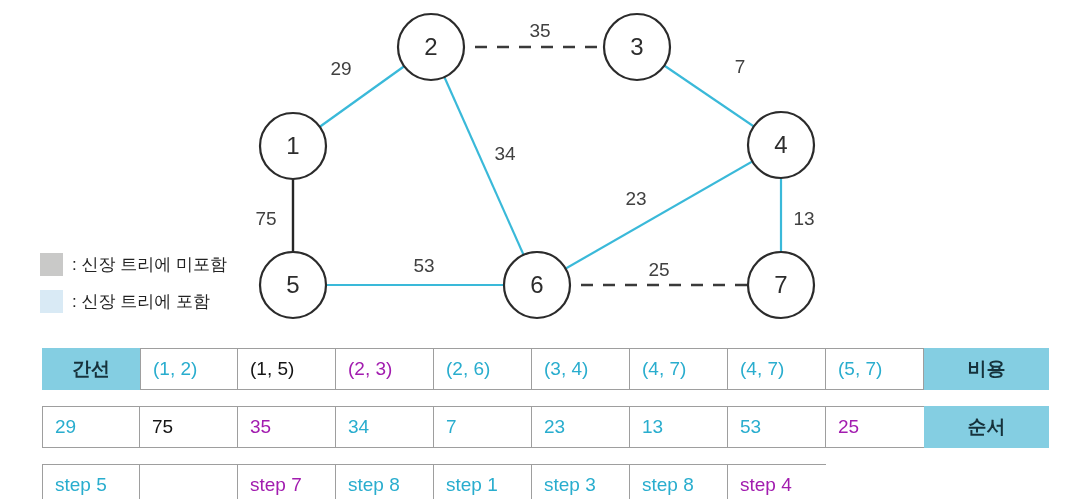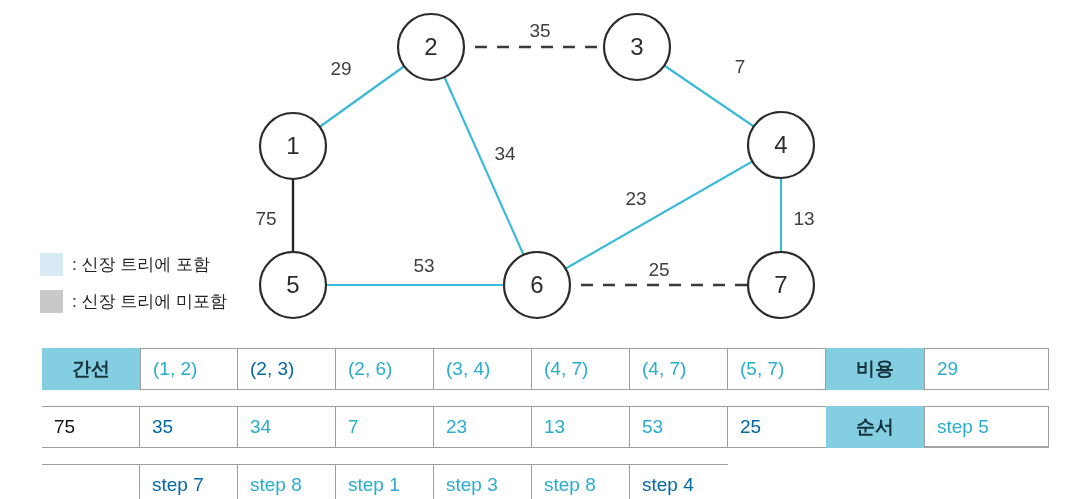--- a/index.html
+++ b/index.html
@@ -57,21 +57,21 @@
     border: 1px solid #9e9e9e;
     border-left: none;
     background: #ffffff;
     white-space: nowrap;
     overflow: hidden;
   }
   .dcell.first { border-left: 1px solid #9e9e9e; }
   .dcell.last  { border-right: none; }
   .dcell.rlast { border-bottom: 2px solid #a3a3a3; height: 39px; }
   .t-cyan  { color: #29adce; }
-  .t-gray  { color: #0369a1; }
+  .t-gray  { color: #a21caf; }
   .t-black { color: #141414; }
 </style>
 </head>
 <body>
 
 <div class="canvas">
 
   <svg id="graph" width="1068" height="346" viewBox="0 0 1068 346">
       <line x1="293" y1="146" x2="431" y2="47" stroke="#3ab9d9" stroke-width="2.2"></line>
       <line x1="431" y1="47" x2="637" y2="47" stroke="#3a3a3a" stroke-width="2.4" stroke-dasharray="12 10"></line>
@@ -102,32 +102,33 @@
       <text x="505" y="160" text-anchor="middle" class="edge-label">34</text>
       <text x="636" y="205" text-anchor="middle" class="edge-label">23</text>
       <text x="804" y="225" text-anchor="middle" class="edge-label">13</text>
       <text x="266" y="225" text-anchor="middle" class="edge-label">75</text>
       <text x="424" y="272" text-anchor="middle" class="edge-label">53</text>
       <text x="659" y="276" text-anchor="middle" class="edge-label">25</text>
     </svg>
 
   <div class="legend">
     <div class="legend-row">
+      <span class="swatch excluded"></span>
+      <span class="legend-label">: 신장 트리에 미포함</span>
+    </div>
+    <div class="legend-row">
       <span class="swatch included"></span>
       <span class="legend-label">: 신장 트리에 포함</span>
-    </div>
-    <div class="legend-row">
-      <span class="swatch excluded"></span>
-      <span class="legend-label">: 신장 트리에 미포함</span>
     </div>
   </div>
 
   <div class="mst-table" id="mst-table">
       <div class="hcell">간선</div>
       <div class="dcell t-cyan first">(1, 2)</div>
+      <div class="dcell t-black">(1, 5)</div>
       <div class="dcell t-gray">(2, 3)</div>
       <div class="dcell t-cyan">(2, 6)</div>
       <div class="dcell t-cyan">(3, 4)</div>
       <div class="dcell t-cyan">(4, 7)</div>
       <div class="dcell t-cyan">(4, 7)</div>
       <div class="dcell t-cyan">(5, 7)</div>
       <div class="hcell">비용</div>
       <div class="dcell t-cyan first">29</div>
       <div class="dcell t-black">75</div>
       <div class="dcell t-gray">35</div>

